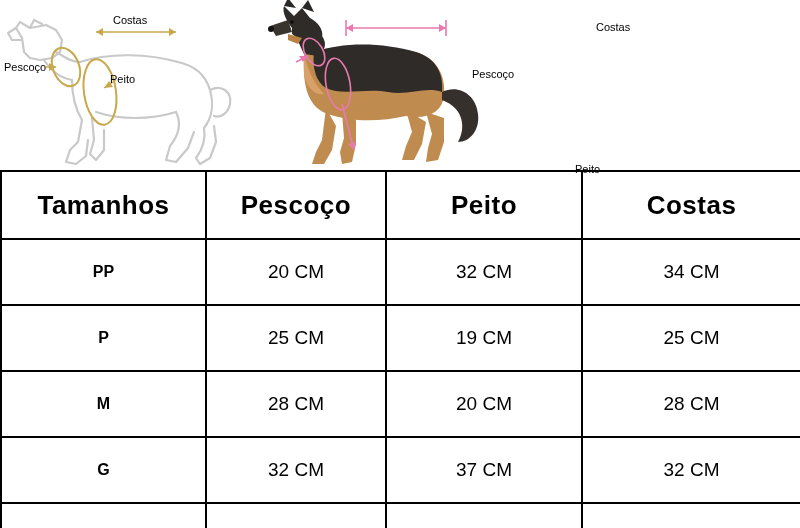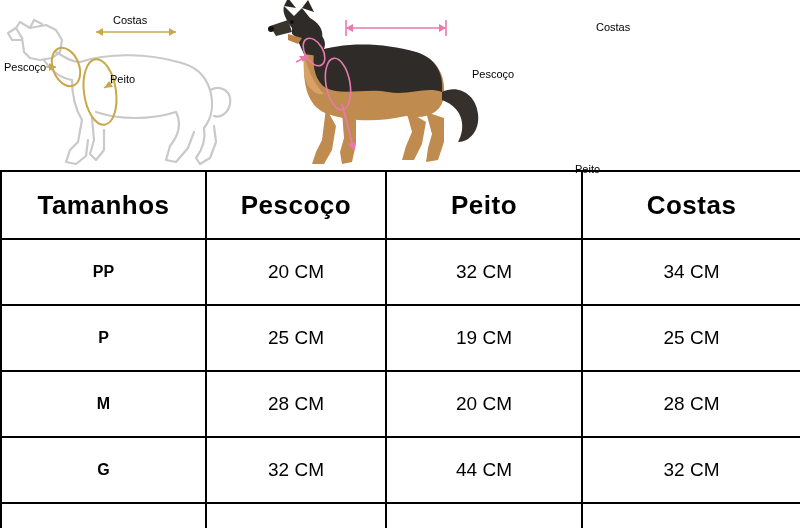--- a/index.html
+++ b/index.html
@@ -246,21 +246,21 @@
       <tr class="body-row">
         <td class="size-cell">M</td>
         <td>28 CM</td>
         <td>20 CM</td>
         <td>28 CM</td>
       </tr>
 
       <tr class="body-row">
         <td class="size-cell">G</td>
         <td>32 CM</td>
-        <td>44 CM</td>
+        <td>37 CM</td>
         <td>32 CM</td>
       </tr>
 
       <tr class="tail-row">
         <td></td>
         <td></td>
         <td></td>
         <td></td>
       </tr>
     </tbody>

